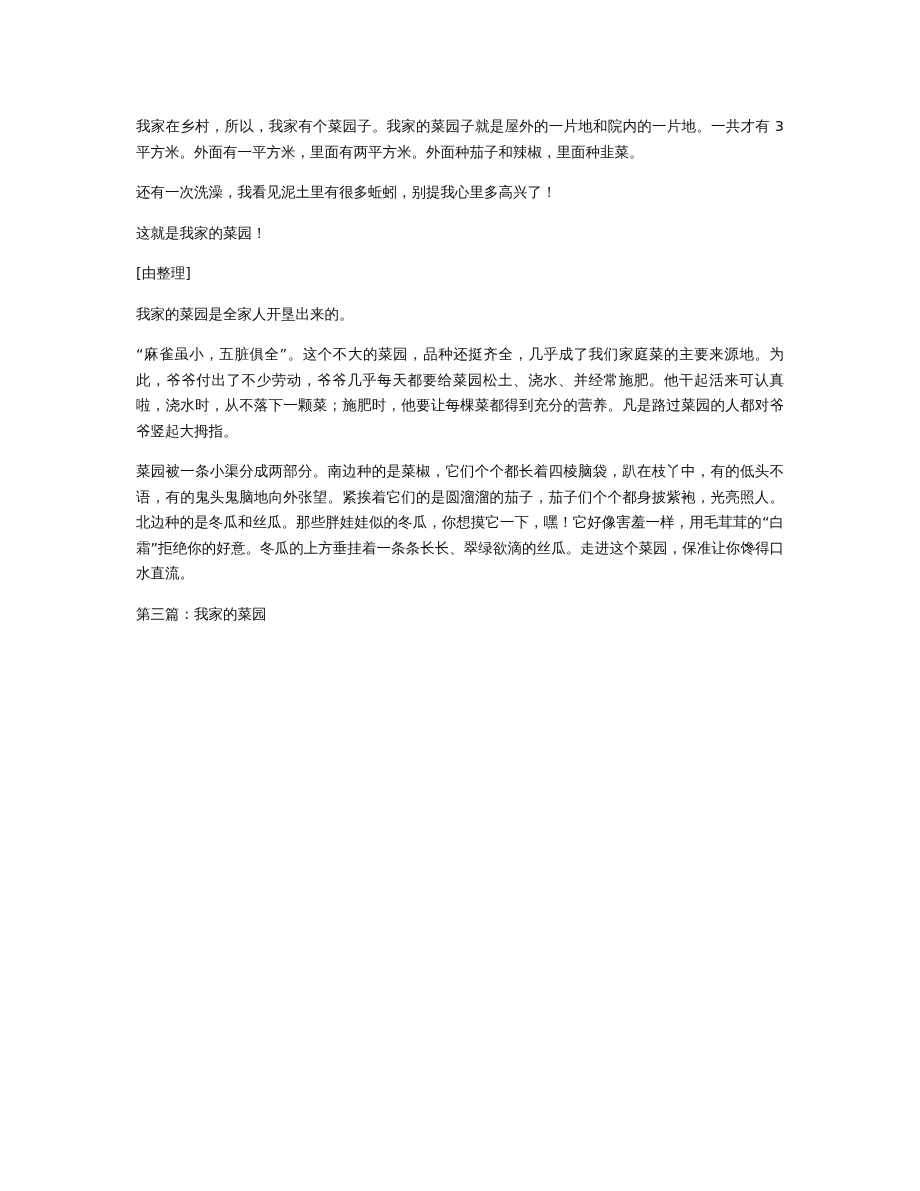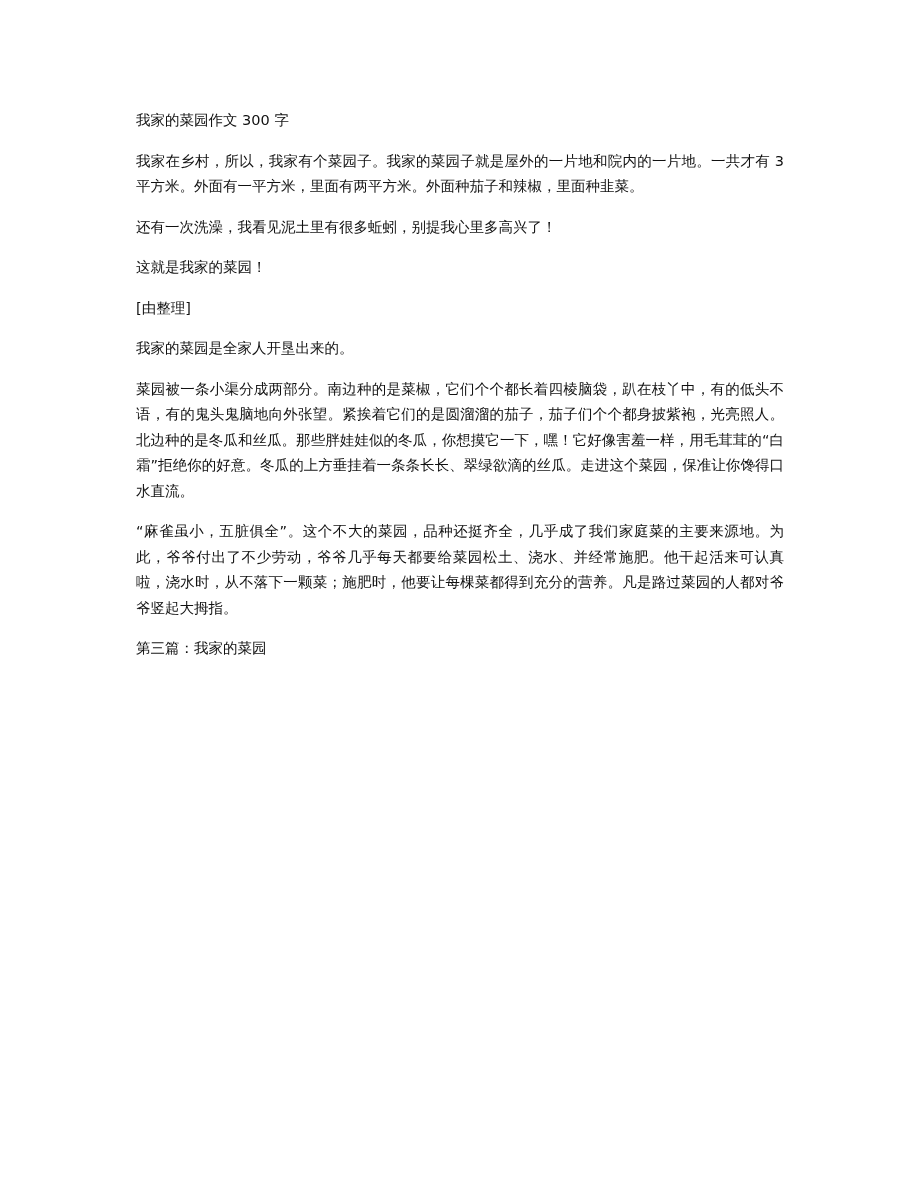--- a/index.html
+++ b/index.html
@@ -19,25 +19,24 @@
     text-align: justify;
     text-justify: inter-character;
     word-break: break-all;
   }
   .heading { margin: 0 0 15px 0; }
 </style>
 </head>
 <body>
 
 <div class="page">
-  <div class="heading">我家的菜园作文 300 字</div>
 
   <div class="p">我家在乡村，所以，我家有个菜园子。我家的菜园子就是屋外的一片地和院内的一片地。一共才有 3 平方米。外面有一平方米，里面有两平方米。外面种茄子和辣椒，里面种韭菜。</div>
   <div class="p">还有一次洗澡，我看见泥土里有很多蚯蚓，别提我心里多高兴了！</div>
   <div class="p">这就是我家的菜园！</div>
 
   <div class="p">[由整理]</div>
   <div class="p">我家的菜园是全家人开垦出来的。</div>
+  <div class="p">“麻雀虽小，五脏俱全”。这个不大的菜园，品种还挺齐全，几乎成了我们家庭菜的主要来源地。为此，爷爷付出了不少劳动，爷爷几乎每天都要给菜园松土、浇水、并经常施肥。他干起活来可认真啦，浇水时，从不落下一颗菜；施肥时，他要让每棵菜都得到充分的营养。凡是路过菜园的人都对爷爷竖起大拇指。</div>
   <div class="p">菜园被一条小渠分成两部分。南边种的是菜椒，它们个个都长着四棱脑袋，趴在枝丫中，有的低头不语，有的鬼头鬼脑地向外张望。紧挨着它们的是圆溜溜的茄子，茄子们个个都身披紫袍，光亮照人。北边种的是冬瓜和丝瓜。那些胖娃娃似的冬瓜，你想摸它一下，嘿！它好像害羞一样，用毛茸茸的“白霜”拒绝你的好意。冬瓜的上方垂挂着一条条长长、翠绿欲滴的丝瓜。走进这个菜园，保准让你馋得口水直流。</div>
-  <div class="p">“麻雀虽小，五脏俱全”。这个不大的菜园，品种还挺齐全，几乎成了我们家庭菜的主要来源地。为此，爷爷付出了不少劳动，爷爷几乎每天都要给菜园松土、浇水、并经常施肥。他干起活来可认真啦，浇水时，从不落下一颗菜；施肥时，他要让每棵菜都得到充分的营养。凡是路过菜园的人都对爷爷竖起大拇指。</div>
 
   <div class="heading">第三篇：我家的菜园</div>
 </div>
 
 </body></html>

